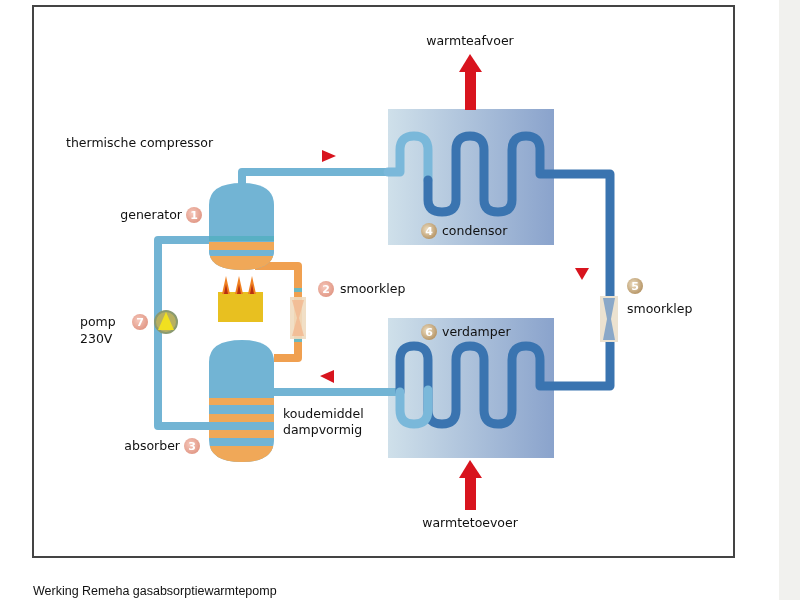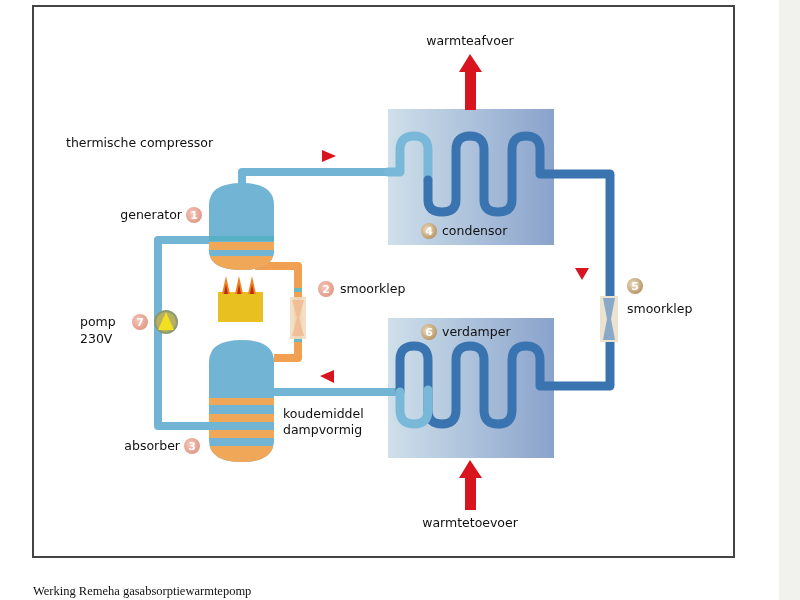--- a/index.html
+++ b/index.html
@@ -2,21 +2,21 @@
 <html><head>
   <meta charset="utf-8">
   <style>
     html, body { margin:0; padding:0; }
     body { width:800px; height:600px; background:#ffffff; position:relative; overflow:hidden; font-family:"DejaVu Sans", sans-serif; }
     #side-panel { position:absolute; left:779px; top:0; width:21px; height:600px; background:#f1f1ee; }
     #frame { position:absolute; left:32px; top:5px; width:703px; height:553px; border:2px solid #444; box-sizing:border-box; background:#fff; }
     #diagram { position:absolute; left:0; top:0; }
     .lbl { font-family:"DejaVu Sans", sans-serif; font-size:12.5px; fill:#111; }
     .badge-txt { font-family:"DejaVu Sans", sans-serif; font-size:11px; font-weight:bold; fill:#fff; }
-    #caption { position:absolute; left:33px; top:584px; font-family:Liberation Serif, serif; font-size:12.5px; color:#111; white-space:nowrap; }
+    #caption { position:absolute; left:33px; top:584px; font-family:Liberation Sans, sans-serif; font-size:12.5px; color:#111; white-space:nowrap; }
   </style>
 </head>
 <body>
 
 <div id="side-panel"></div>
 <div id="frame"></div>
 
 <svg id="diagram" width="800" height="600" viewBox="0 0 800 600">
   <defs>
     <linearGradient id="hxgrad" x1="0" y1="0" x2="1" y2="0">

